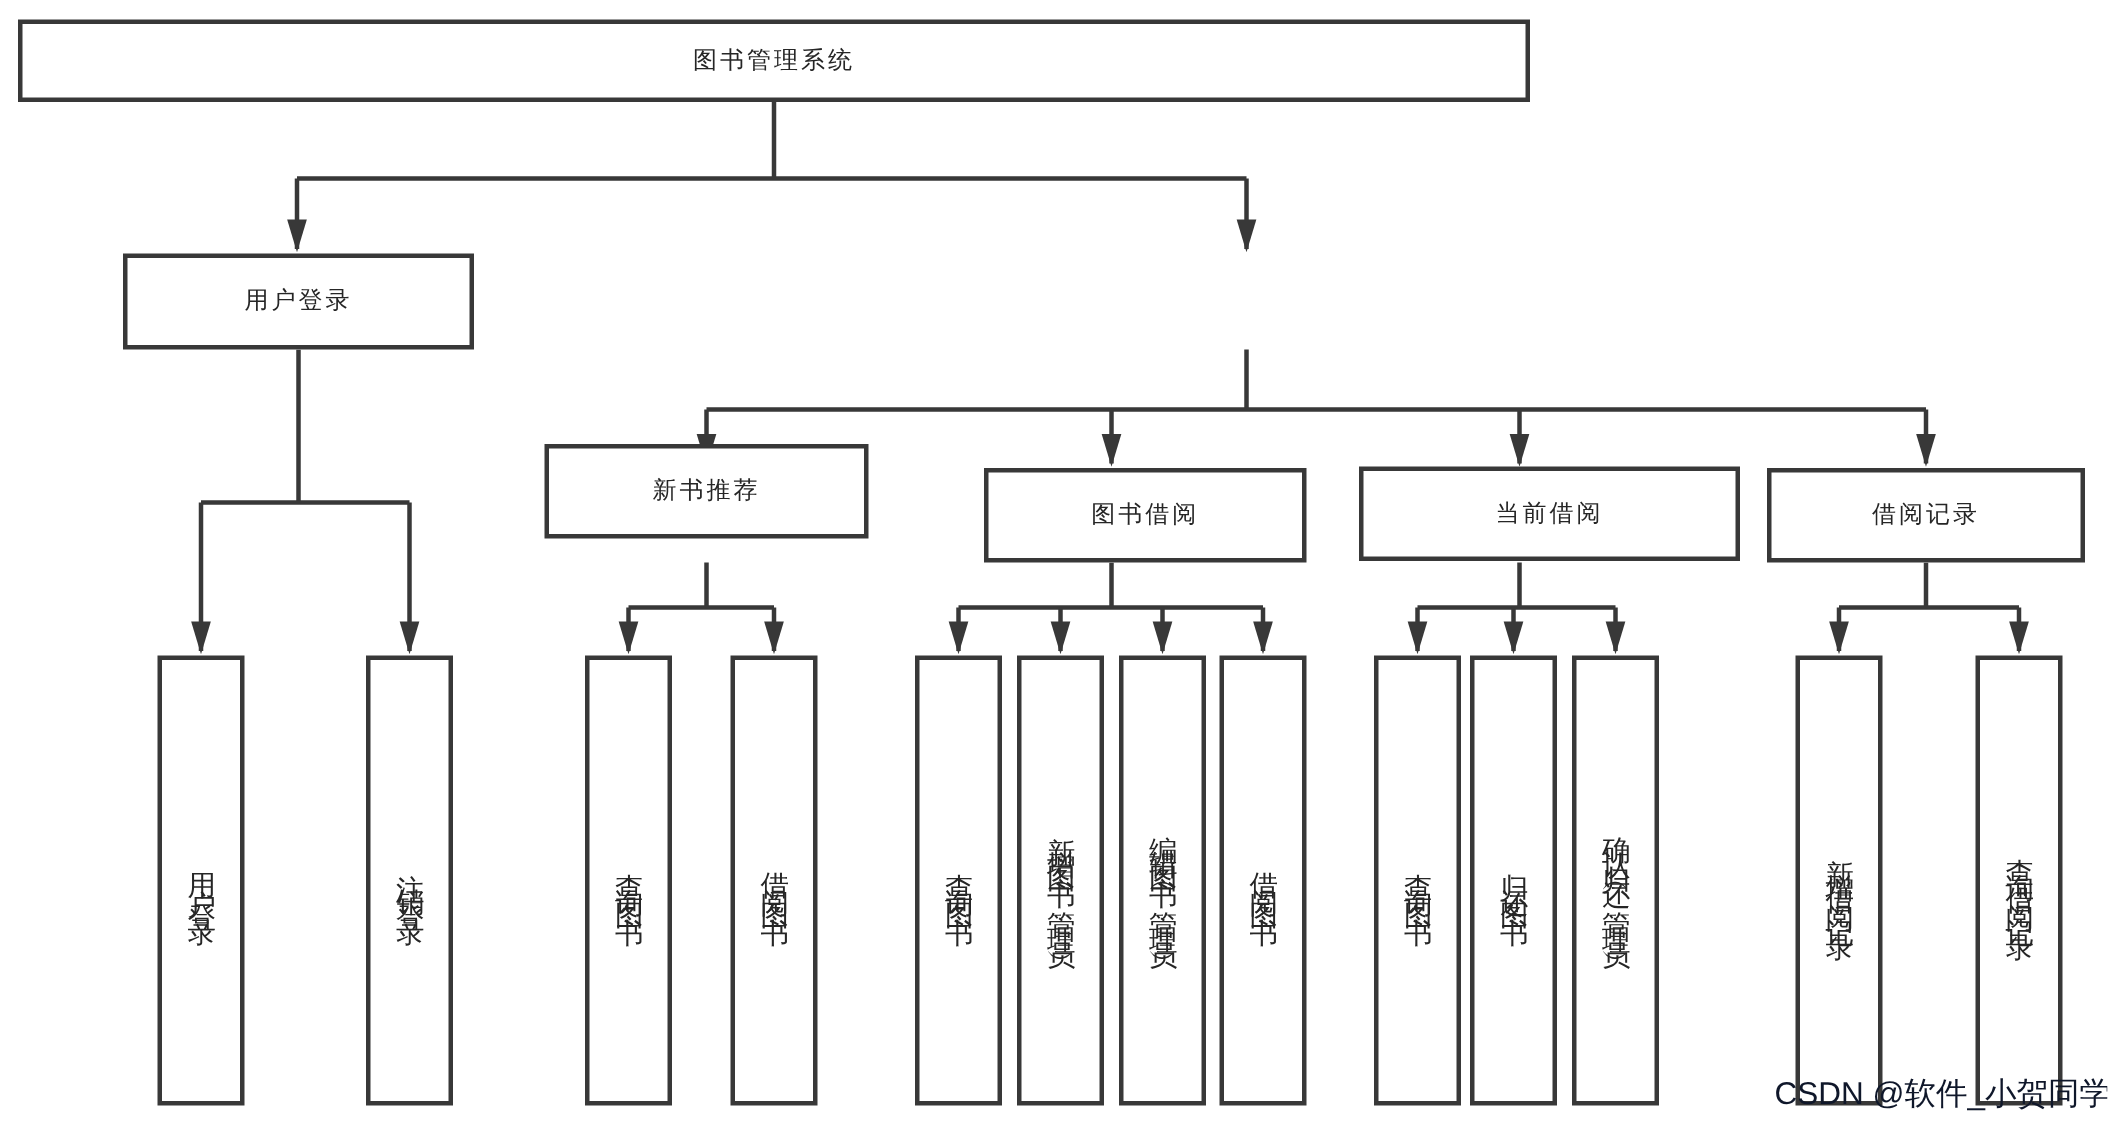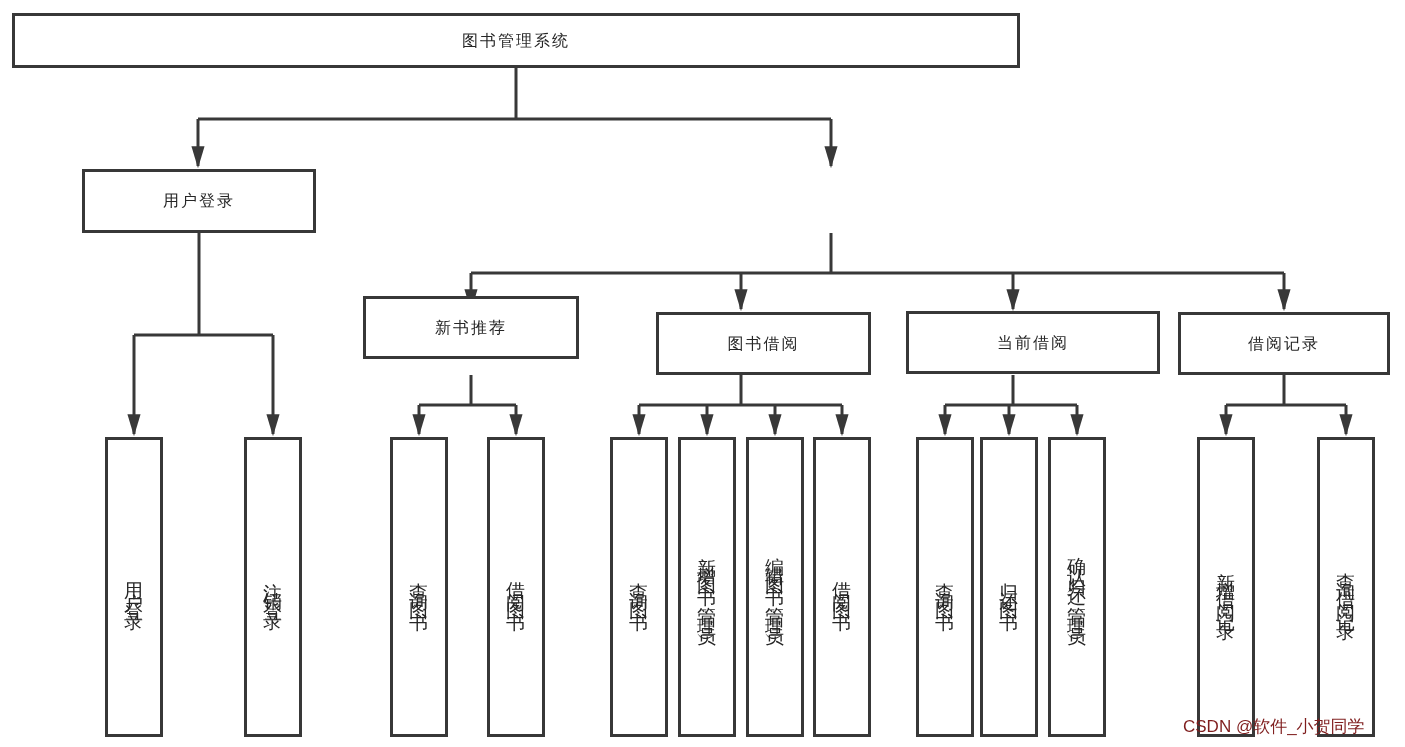--- a/index.html
+++ b/index.html
@@ -37,22 +37,22 @@
     font-size: 19px;
     letter-spacing: 10px;
     line-height: 1;
     padding: 6px 0;
   }
   .watermark {
     position: absolute;
     left: 1183px;
     top: 715px;
     width: 215px;
-    color: #7f1d1d;
-    font-size: 17px;
+    color: #0f172a;
+    font-size: 21px;
     letter-spacing: 0px;
     white-space: nowrap;
     z-index: 5;
   }
 </style>
 </head>
 <body>
 
 <div class="canvas">
 

